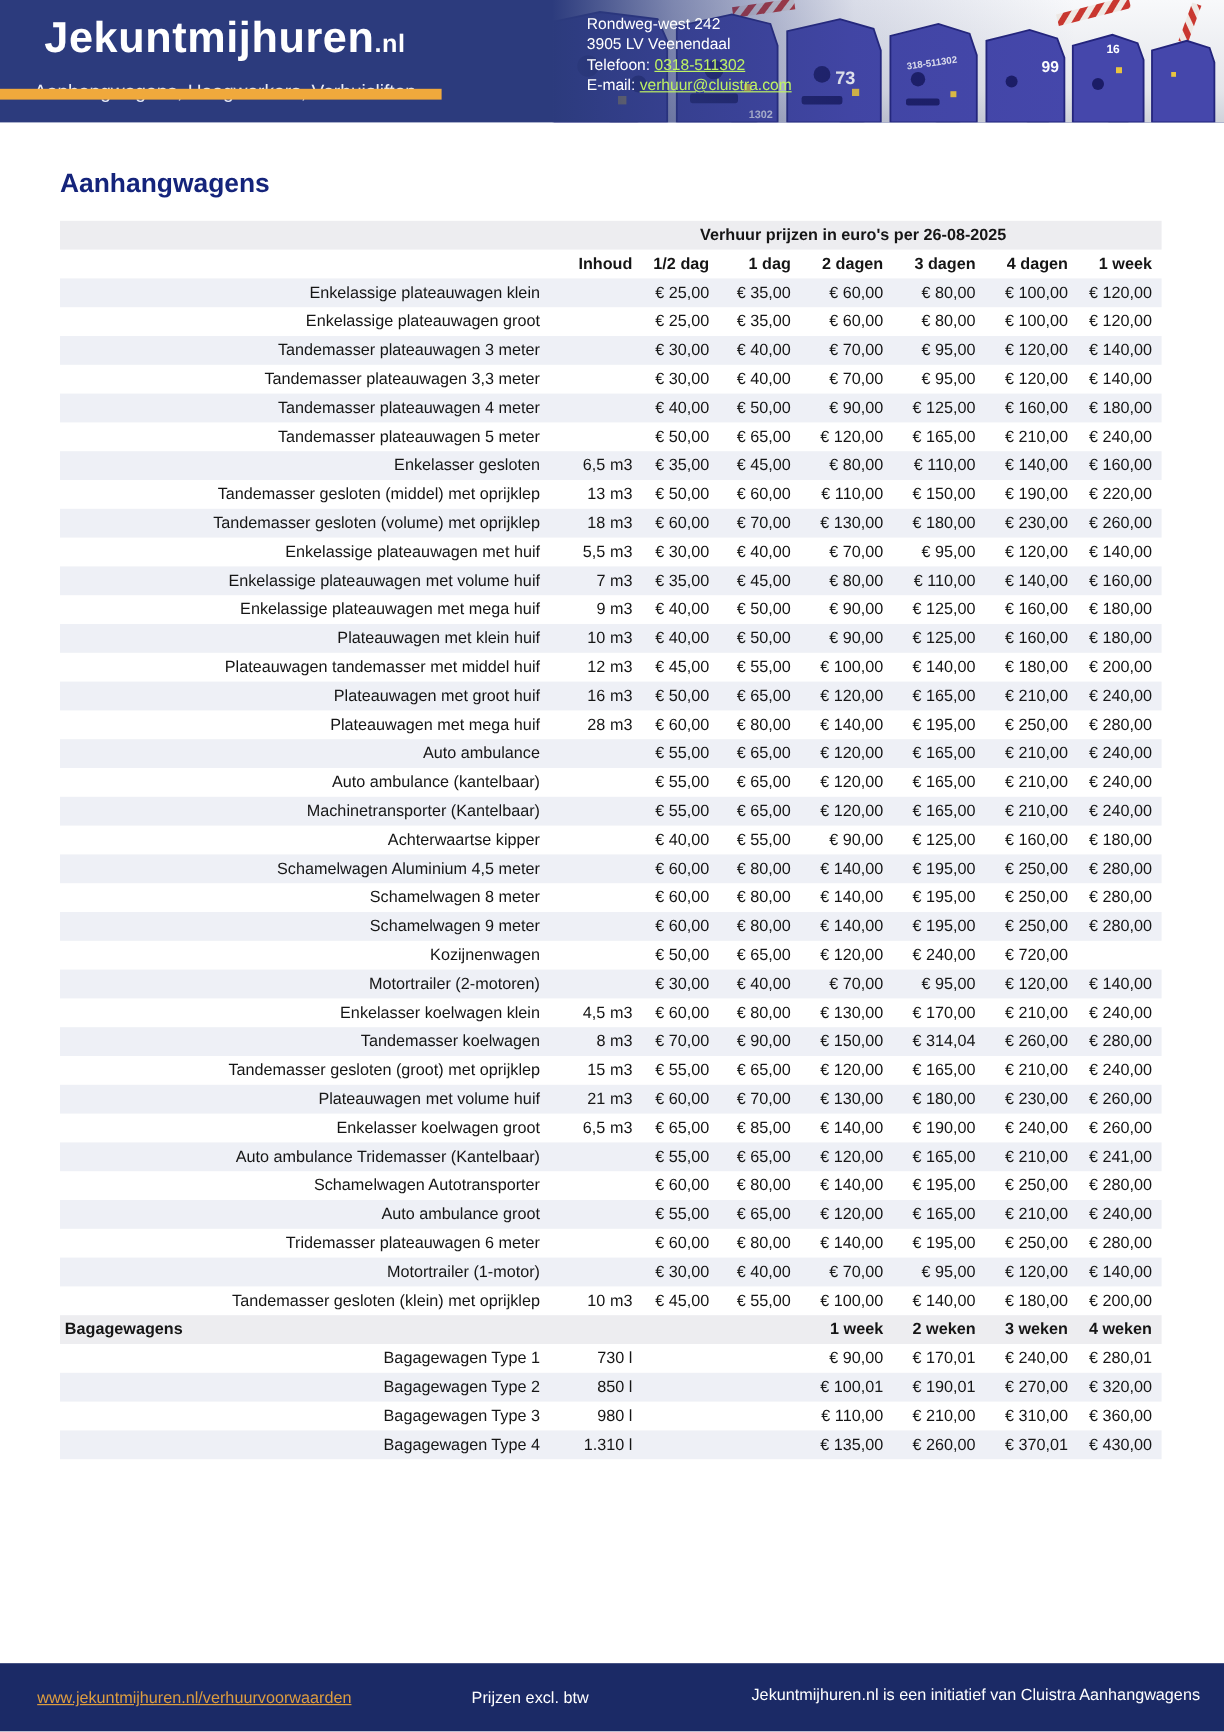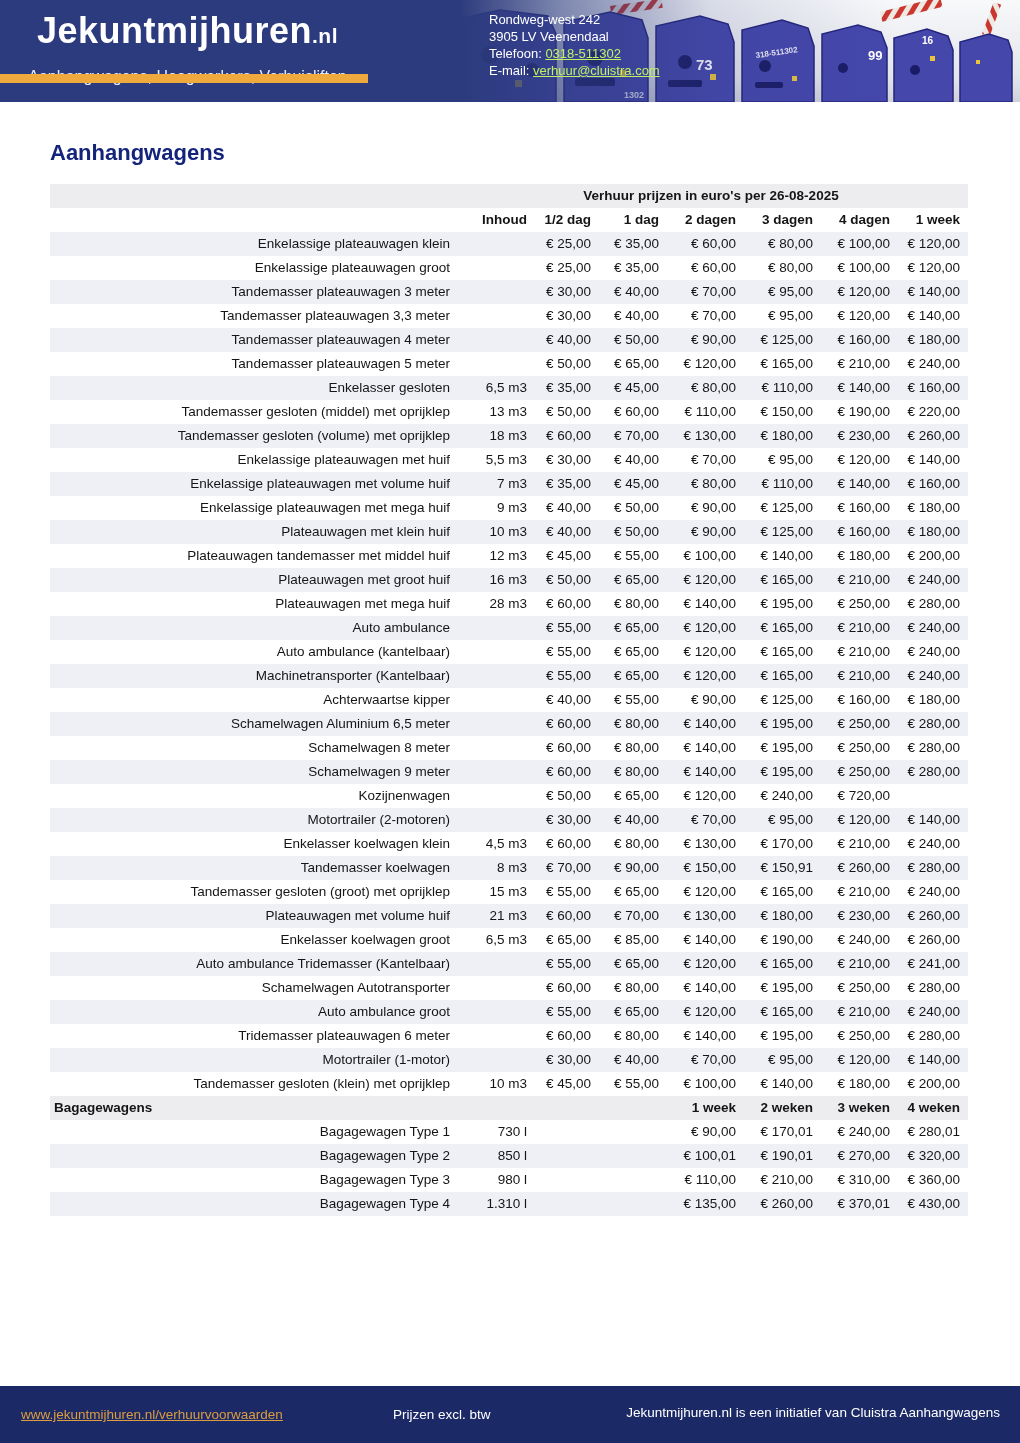--- a/index.html
+++ b/index.html
@@ -30,21 +30,21 @@
   .cell-name{padding-right:5px;}
   .band{position:relative;background:#ededf0;height:24px;line-height:24px;font-weight:bold;}
   .band-title{position:absolute;left:638px;top:0;transform:translateX(-50%);white-space:nowrap;margin-left:23px;}
   .head-row{font-weight:bold;background:#ffffff;}
   .main-rows .trow:nth-child(odd){background:#eef0f6;}
   .bagage-rows .trow:nth-child(even){background:#eef0f6;}
   .section-row{background:#ededf0;font-weight:bold;}
   .cell-left{text-align:left;padding-left:4px;}
   
   .footer{position:absolute;left:0;top:1386px;width:1020px;height:57px;background:#1b2a66;color:#ffffff;font-size:13.5px;}
-  .footer-link{position:absolute;left:21px;top:21px;color:#dd9d3f;text-decoration:underline;}
+  .footer-link{position:absolute;left:31px;top:21px;color:#dd9d3f;text-decoration:underline;}
   .footer-center{position:absolute;left:393px;top:21px;}
   .footer-right{position:absolute;right:20px;top:19px;}
 </style>
 </head>
 <body>
 
 <div class="header">
   <svg class="header-photo" width="560" height="102" viewBox="0 0 560 102" aria-hidden="true">
     <defs>
       <linearGradient id="bgfade" x1="0" y1="0" x2="0" y2="1">
@@ -342,21 +342,21 @@
     <div class="cell cell-name">Achterwaartse kipper</div>
     <div class="cell cell-inhoud"></div>
     <div class="cell cell-price">€ 40,00</div>
     <div class="cell cell-price">€ 55,00</div>
     <div class="cell cell-price">€ 90,00</div>
     <div class="cell cell-price">€ 125,00</div>
     <div class="cell cell-price">€ 160,00</div>
     <div class="cell cell-price">€ 180,00</div>
   </div>
       <div class="trow">
-    <div class="cell cell-name">Schamelwagen Aluminium 6,5 meter</div>
+    <div class="cell cell-name">Schamelwagen Aluminium 4,5 meter</div>
     <div class="cell cell-inhoud"></div>
     <div class="cell cell-price">€ 60,00</div>
     <div class="cell cell-price">€ 80,00</div>
     <div class="cell cell-price">€ 140,00</div>
     <div class="cell cell-price">€ 195,00</div>
     <div class="cell cell-price">€ 250,00</div>
     <div class="cell cell-price">€ 280,00</div>
   </div>
       <div class="trow">
     <div class="cell cell-name">Schamelwagen 8 meter</div>
@@ -407,21 +407,21 @@
     <div class="cell cell-price">€ 170,00</div>
     <div class="cell cell-price">€ 210,00</div>
     <div class="cell cell-price">€ 240,00</div>
   </div>
       <div class="trow">
     <div class="cell cell-name">Tandemasser koelwagen</div>
     <div class="cell cell-inhoud">8 m3</div>
     <div class="cell cell-price">€ 70,00</div>
     <div class="cell cell-price">€ 90,00</div>
     <div class="cell cell-price">€ 150,00</div>
-    <div class="cell cell-price">€ 150,91</div>
+    <div class="cell cell-price">€ 314,04</div>
     <div class="cell cell-price">€ 260,00</div>
     <div class="cell cell-price">€ 280,00</div>
   </div>
       <div class="trow">
     <div class="cell cell-name">Tandemasser gesloten (groot) met oprijklep</div>
     <div class="cell cell-inhoud">15 m3</div>
     <div class="cell cell-price">€ 55,00</div>
     <div class="cell cell-price">€ 65,00</div>
     <div class="cell cell-price">€ 120,00</div>
     <div class="cell cell-price">€ 165,00</div>

